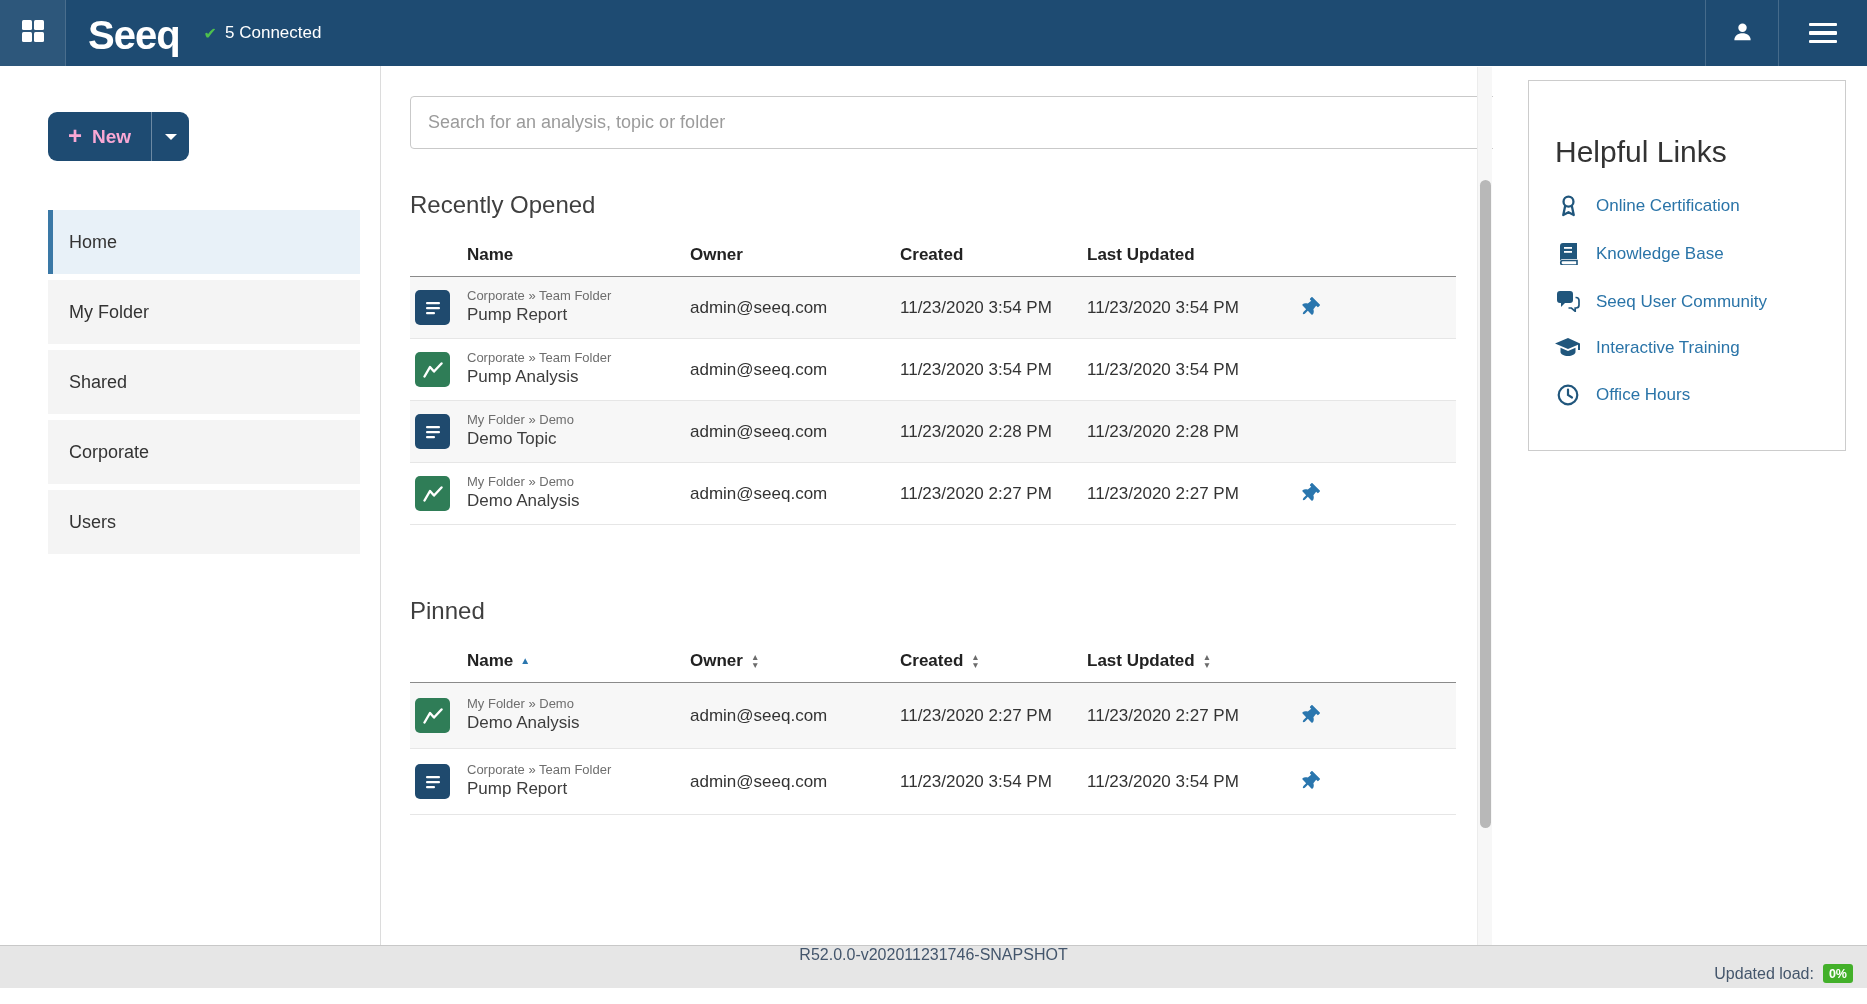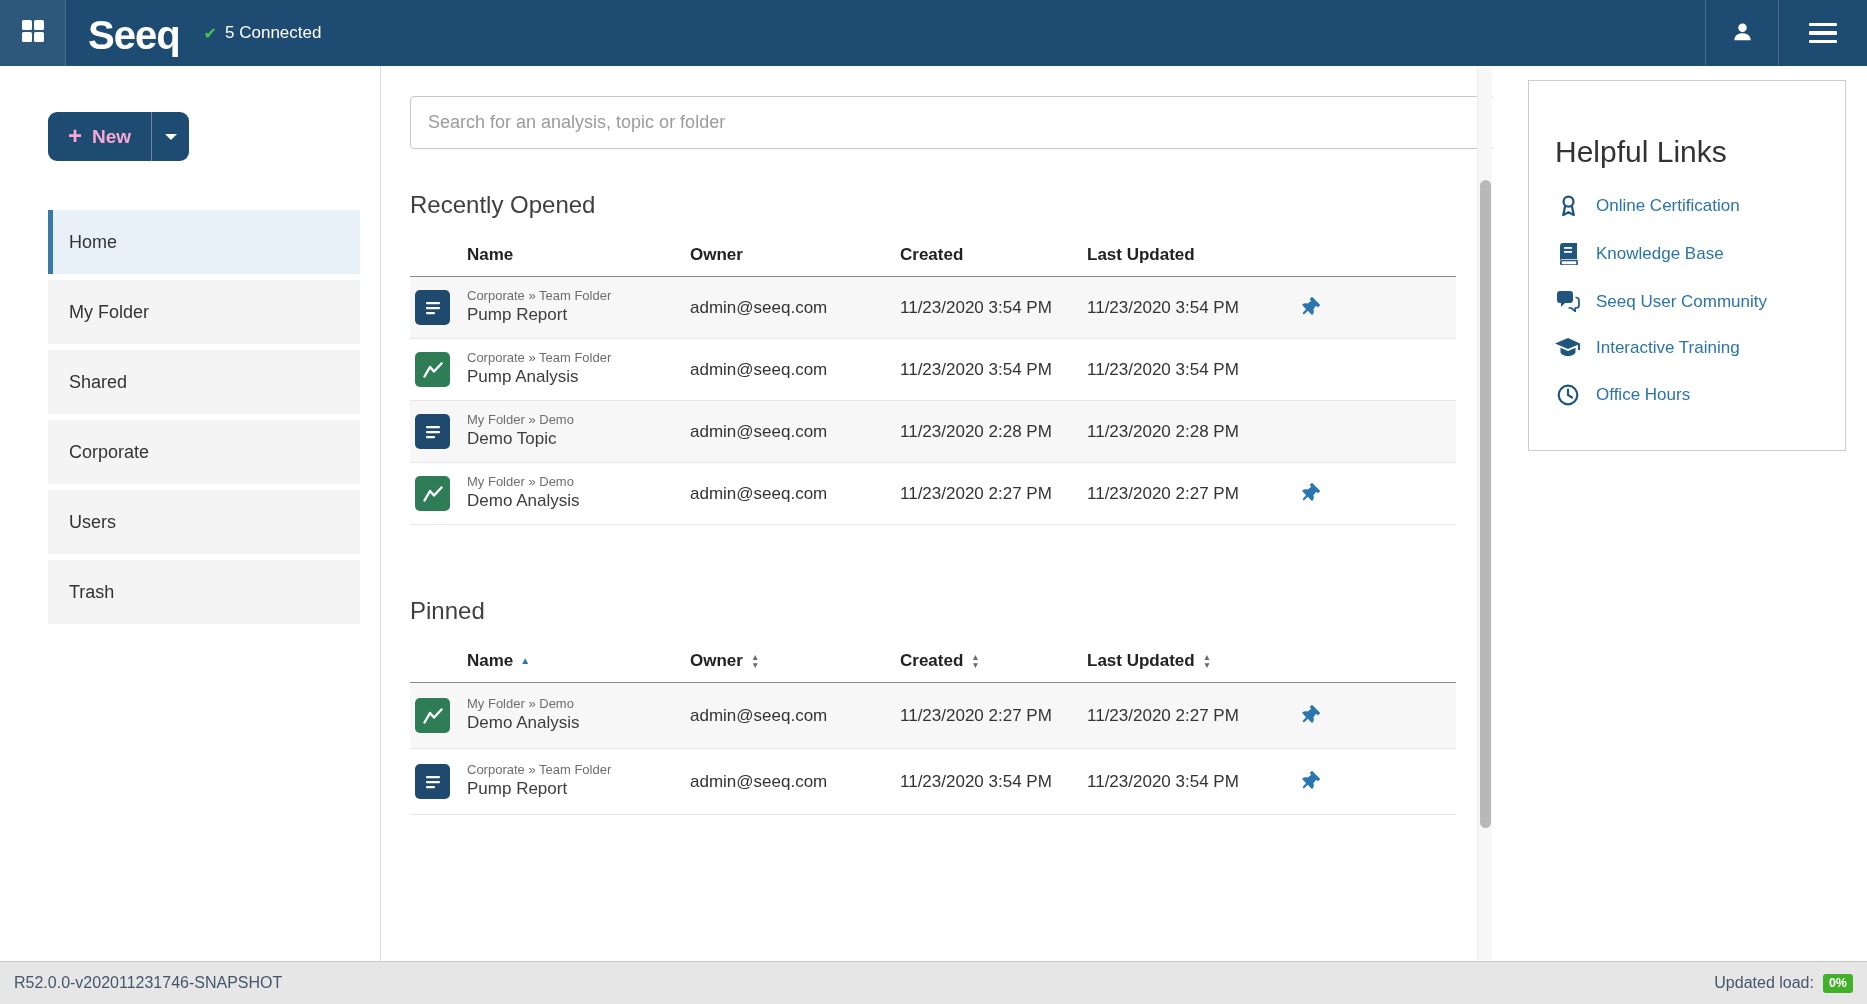--- a/index.html
+++ b/index.html
@@ -143,24 +143,24 @@
     padding: 54px 26px 44px 26px;
   }
   .links-title { font-size: 30px; color: #333; font-weight: 400; line-height: 1.1; }
   .links-list { margin-top: 26px; }
   .link-item { display: flex; align-items: center; gap: 15px; margin-top: 26px; cursor: pointer; }
   .link-icon { width: 26px; display: flex; justify-content: center; }
   .link-label { color: var(--link-blue, #2a74a8); font-size: 17px; }
 
   
   .statusbar {
-    position: absolute; bottom: 0; left: 0; right: 0; height: 43px;
+    position: absolute; bottom: 16px; left: 0; right: 0; height: 43px;
     background: #e6e6e6; border-top: 1px solid #c8c8c8;
     display: flex; align-items: center; padding: 0 14px;
-    color: #44566c; font-size: 16px;
+    color: #44566c; font-size: 16px; flex-direction: column;
   }
   .server-load { margin-left: auto; display: flex; align-items: center; gap: 9px; }
   .load-badge {
     background: var(--server-load-green, #43b02a); color: #fff;
     font-size: 12.5px; font-weight: bold; padding: 2.5px 6px; border-radius: 3px;
   }
 </style>
 </head>
 <body>
 
@@ -224,23 +224,20 @@
       </div>
 
       <div class="nav-item">
         <span>Corporate</span>
       </div>
 
       <div class="nav-item">
         <span>Users</span>
       </div>
 
-      <div class="nav-item">
-        <span>Trash</span>
-      </div>
     </div>
 </div>
 
 <div class="main">
   <div class="main-inner">
 
     <div class="search-wrap">
       <input class="search-input" type="text" value="" placeholder="Search for an analysis, topic or folder" style="">
       <div class="search-caret">
         <svg width="13" height="8" viewBox="0 0 13 8" fill="none" stroke="#999" stroke-width="1.6">

